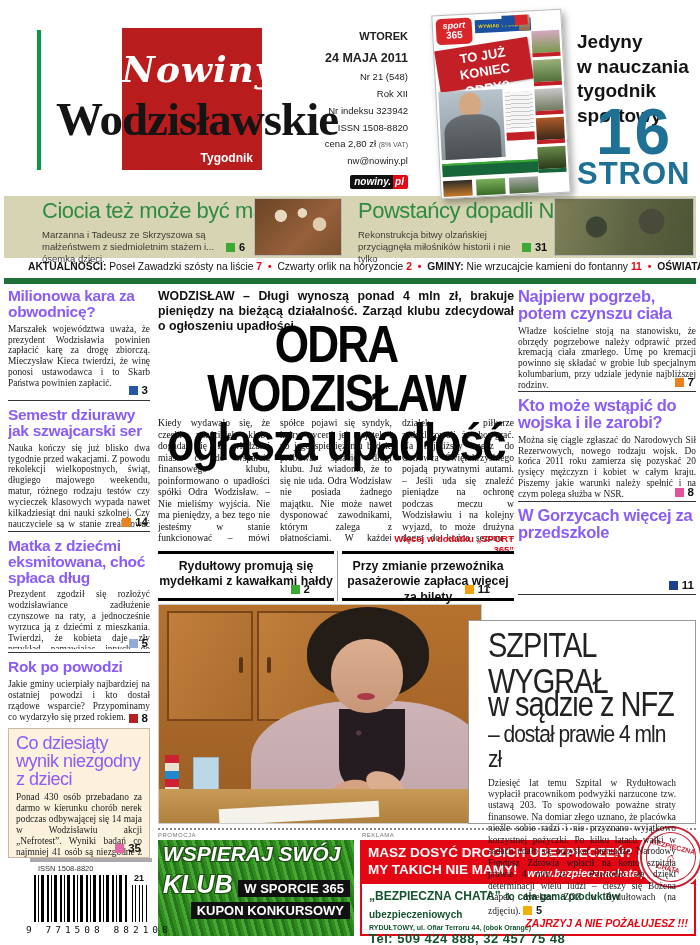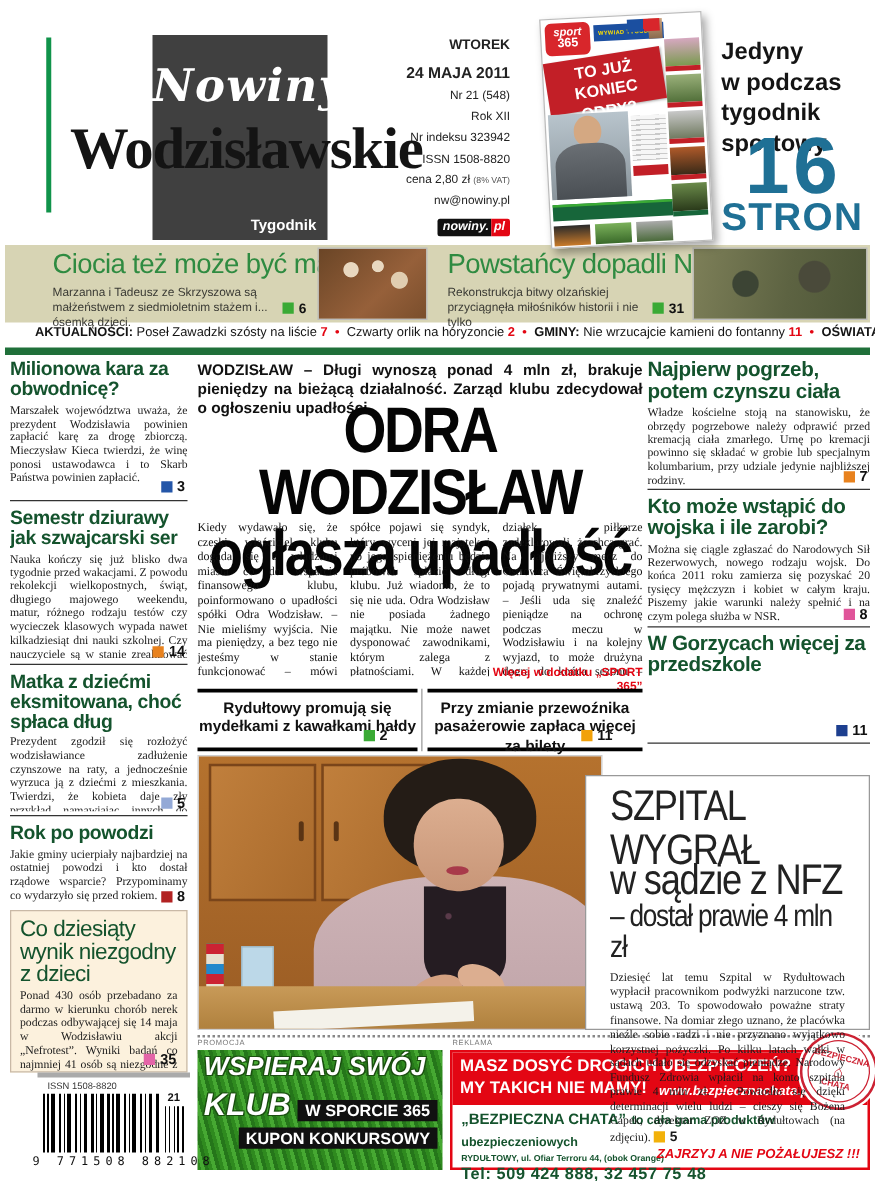--- a/index.html
+++ b/index.html
@@ -2,21 +2,21 @@
 <html><head>
 <meta charset="utf-8">
 <style>
   *{margin:0;padding:0;box-sizing:border-box}
   html,body{background:#fff}
   #page{position:relative;width:700px;height:945px;background:#fff;overflow:hidden;
         font-family:"Liberation Sans",sans-serif;color:#111;margin:0 auto}
 
   
   .m-vline{position:absolute;left:37px;top:30px;width:4px;height:140px;background:#10934a}
-  .m-square{position:absolute;left:122px;top:28px;width:140px;height:164px;background:#404040}
+  .m-square{position:absolute;left:122px;top:28px;width:140px;height:142px;background:#b91c1c}
   .m-script{position:absolute;left:0;right:6px;top:20px;text-align:center;
             font-family:"DejaVu Serif",serif;font-style:italic;font-weight:bold;
             font-size:36px;color:#fff;letter-spacing:1px}
   .m-tyg{position:absolute;right:9px;bottom:5px;color:#fff;font-size:12px;font-weight:bold}
   .m-main{position:absolute;left:56px;top:96px;font-family:"Liberation Serif",serif;
           font-weight:bold;font-size:47px;letter-spacing:-1px;color:#141414;z-index:2;line-height:1}
   .m-info{position:absolute;left:280px;top:27px;width:128px;text-align:right;
           font-size:9.5px;color:#222;line-height:1.78}
   .mi-day{font-weight:bold;font-size:11px}
   .mi-date{font-weight:bold;font-size:12.5px}
@@ -85,21 +85,21 @@
 
   
   .ticker{position:absolute;left:28px;top:261px;width:668px;font-size:10.3px;color:#141414;white-space:nowrap}
   .t-label{font-weight:bold}
   .t-page{color:#e30613;font-weight:bold}
   .t-sep{color:#e30613;font-weight:bold;margin:0 3px}
   .greenbar{position:absolute;left:4px;top:278px;width:692px;height:6px;background:#20703a}
 
   
   .story{position:absolute;overflow:hidden}
-  .story h3{font-size:15.5px;line-height:1.02;letter-spacing:-.3px;color:#14532d;margin-bottom:4px}
+  .story h3{font-size:15.5px;line-height:1.02;letter-spacing:-.3px;color:#8b5cf6;margin-bottom:4px}
   .story p{font-family:"Liberation Serif",serif;font-size:9.4px;line-height:1.16;text-align:justify;color:#1a1a1a;padding-bottom:11px}
   .pg{position:absolute;right:2px;bottom:0;font-weight:bold;font-size:11.5px;background:transparent}
   .sep{position:absolute;height:0;border-top:1.5px solid #333}
   .sq-blue{background:#2456a8}.sq-orange{background:#e8821e}.sq-lblue{background:#93a9d6}
   .sq-dred{background:#b22222}.sq-pink{background:#e465a8}.sq-rose{background:#e0559a}
   .sq-navy{background:#1d3f8f}.sq-yellow{background:#f2b10a}.sq-amber{background:#f2a10a}
 
   
   .lc1{left:8px;top:288px;width:142px;height:108px}
   .lsep1{left:8px;top:400px;width:142px}
@@ -257,21 +257,21 @@
       <div class="sp-th t1"></div>
       <div class="sp-th t2"></div>
       <div class="sp-th t3"></div>
       <div class="sp-th t4"></div>
       <div class="sp-th t5"></div>
     </div>
   </div>
 
   <div class="promo-lines">
     <div>Jedyny</div>
-    <div>w podczas</div>
+    <div>w nauczania</div>
     <div>tygodnik</div>
     <div>sportowy</div>
   </div>
   <div class="promo-16">16</div>
   <div class="promo-stron">STRON</div>
 
   <div class="band">
     <div class="bt-title" style="left:38px;top:2px">Ciocia też może być mamą</div>
     <div class="bt-text" style="left:38px;top:33px;width:186px">Marzanna i Tadeusz ze Skrzyszowa są małżeństwem z siedmioletnim stażem i... ósemką dzieci.</div>
     <div class="bt-page" style="left:222px;top:45px"><span class="sq sq-green"></span><span>6</span></div>

